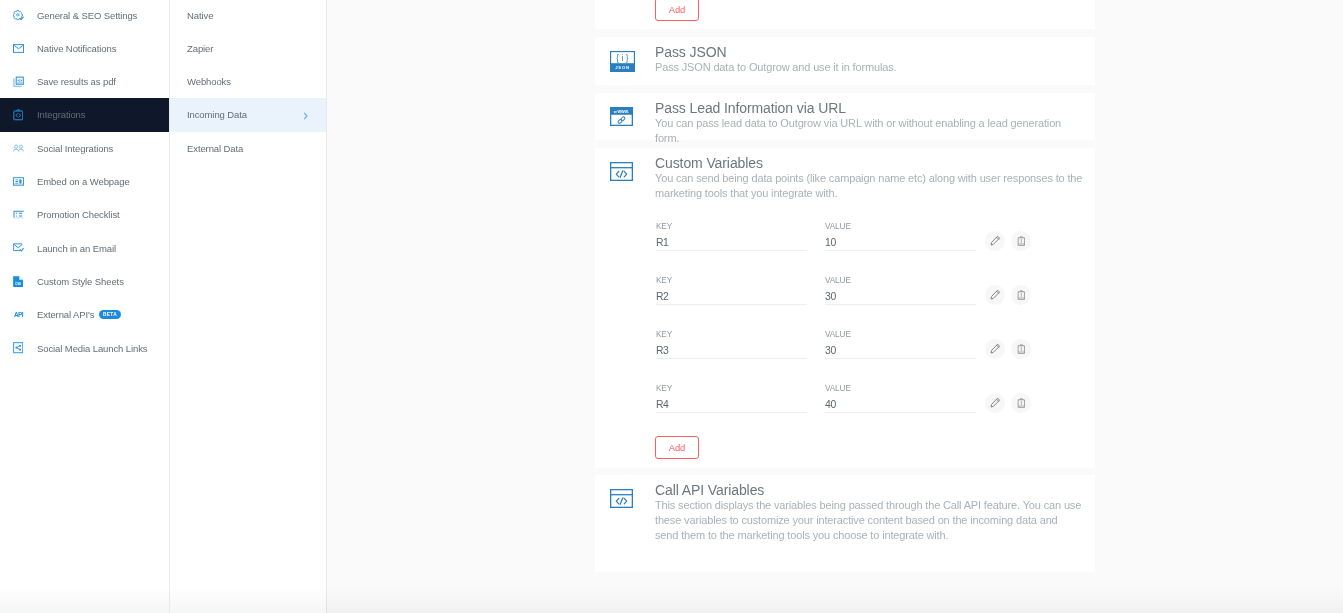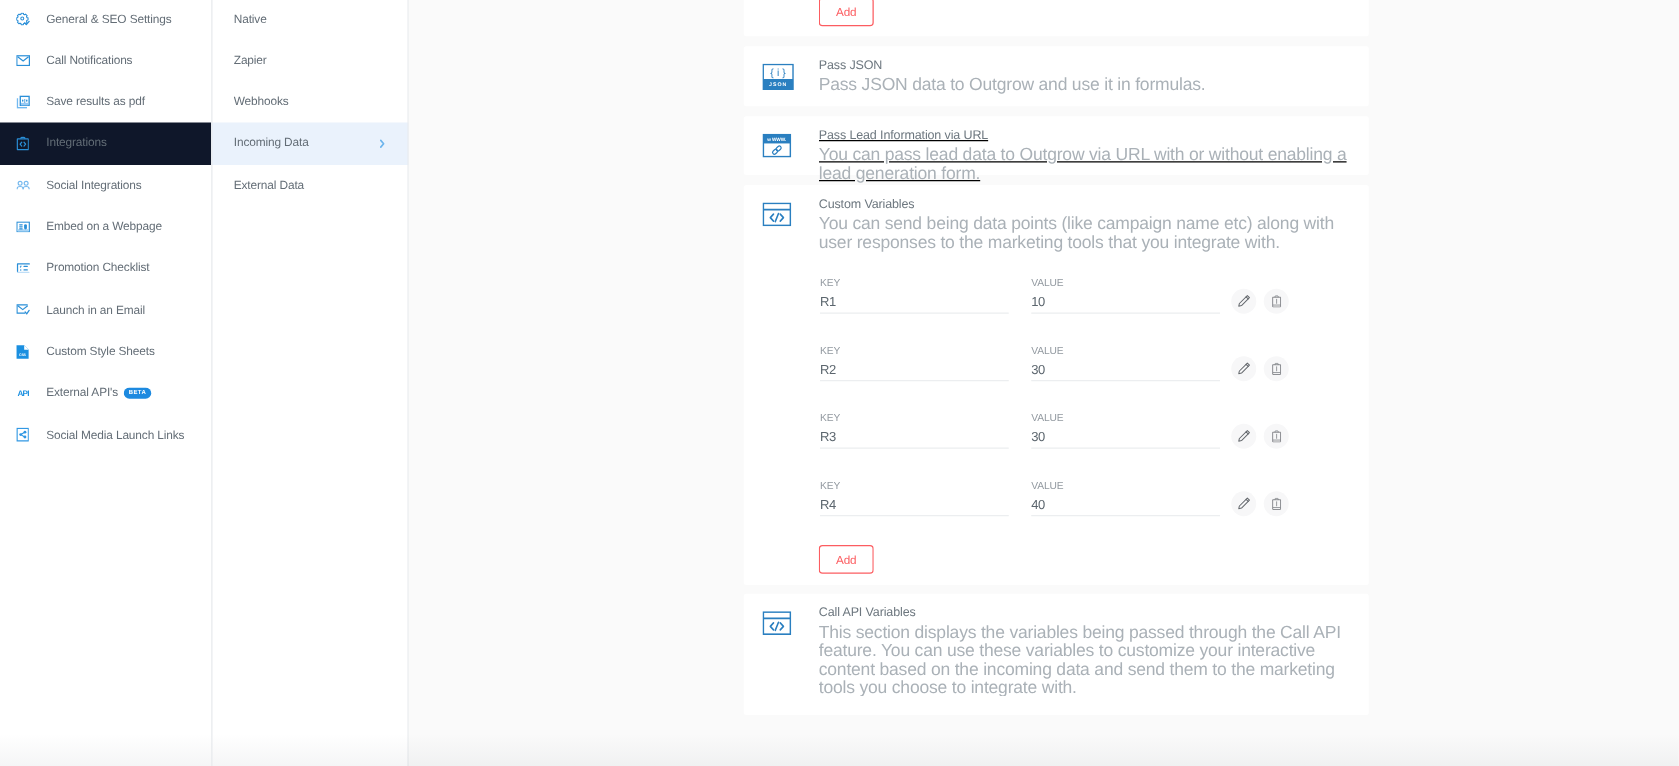--- a/index.html
+++ b/index.html
@@ -52,22 +52,22 @@
 
   
   .main{position:absolute;left:327px;top:0;width:1016px;height:613px;background:#fafafa;overflow:hidden;}
   .card{
     position:absolute;left:268px;width:500px;background:#ffffff;border-radius:2px;
     box-sizing:border-box;
   }
   .crow{position:relative;}
   .cico{position:absolute;left:15px;top:14px;width:26px;height:22px;line-height:0;}
   .ctext{margin-left:60px;width:428px;padding-top:9px;}
-  .ctitle{font-size:10px;color:#6d777f;letter-spacing:-0.1px;line-height:13px;}
-  .cdesc{font-size:14px;color:#aab1b7;letter-spacing:-0.15px;line-height:14.8px;margin-top:1px;}
+  .ctitle{font-size:14px;color:#6d777f;letter-spacing:-0.1px;line-height:13px;}
+  .cdesc{font-size:11px;color:#aab1b7;letter-spacing:-0.15px;line-height:14.8px;margin-top:1px;}
 
   .fieldrow{position:absolute;left:0;right:0;}
   .fcol{position:absolute;top:0;}
   .flabel{font-size:8.2px;color:#9299a0;letter-spacing:-0.1px;line-height:10px;}
   .fval{font-size:10.4px;color:#5c666e;letter-spacing:-0.4px;line-height:12px;margin-top:5px;}
   .funder{position:absolute;left:0;top:28.2px;height:1px;background:#eceef0;}
 
   .iconbtn{
     position:absolute;width:20px;height:20px;border-radius:50%;background:#f7f7f8;
     display:flex;align-items:center;justify-content:center;cursor:pointer;line-height:0;
@@ -102,21 +102,21 @@
         </span>
         <span class="nav-label">General &amp; SEO Settings</span>
       </div>
       <div class="nav-item">
         <span class="nav-ico">
           <svg width="11" height="9" viewBox="0 0 48 38" fill="none" stroke="#2a8fd8" stroke-width="4.2">
             <rect x="2.1" y="2.1" width="43.8" height="33.8"></rect>
             <path d="M5 5.4l19 15 19-15"></path>
           </svg>
         </span>
-        <span class="nav-label">Call Notifications</span>
+        <span class="nav-label">Native Notifications</span>
       </div>
       <div class="nav-item">
         <span class="nav-ico">
           <svg width="11.4" height="11.4" viewBox="0 0 48 48" fill="none">
             <path d="M4 13v30h30" stroke="#72b9f0" stroke-width="4.6" stroke-linecap="square"></path>
             <rect x="13.6" y="4.6" width="29.8" height="30.4" stroke="#2a8fd8" stroke-width="4.4"></rect>
             <rect x="15.8" y="26.2" width="25.4" height="8.8" fill="#97c9f3" stroke="none"></rect>
             <g fill="#2a8fd8">
               <rect x="19.4" y="15" width="4.8" height="7.4" rx="2.4"></rect>
               <rect x="26.2" y="14" width="4.8" height="5" rx="2.4"></rect>
@@ -255,21 +255,21 @@
               <rect x="1" y="24.4" width="48" height="16.6" fill="#2a7fc0"></rect>
               <text x="25" y="19.2" font-family="Liberation Sans, sans-serif" font-size="16.5" letter-spacing="0.2" fill="#2a7fc0" text-anchor="middle">{ i }</text>
               <text x="25" y="36.4" font-family="Liberation Sans, sans-serif" font-size="8.4" font-weight="bold" letter-spacing="1.6" fill="#ffffff" text-anchor="middle">JSON</text>
             </svg></span>
       <div class="ctext">
         <div class="ctitle">Pass JSON</div>
         <div class="cdesc">Pass JSON data to Outgrow and use it in formulas.</div>
       </div>
     </div>
   </div>
-      <div class="card" style="top:93px;height:47px;text-decoration:underline;">
+      <div class="card" style="top:93px;height:47px;">
     <div class="crow">
       <span class="cico"><svg width="23" height="19" viewBox="0 0 46 38">
               <rect x="1.3" y="1.3" width="43.4" height="35.4" fill="#ffffff" stroke="#2a7fc0" stroke-width="2.6"></rect>
               <rect x="1.3" y="1.3" width="43.4" height="14.2" fill="#2a7fc0"></rect>
               <text x="22.5" y="12" font-family="Liberation Sans, sans-serif" font-size="7.6" font-weight="bold" letter-spacing="-0.2" fill="#ffffff" text-anchor="middle">w WWW.</text>
               <g transform="translate(23,26.2) rotate(-42)" fill="none" stroke="#2a7fc0" stroke-width="1.9">
                 <rect x="-8.2" y="-2.9" width="8.8" height="5.8" rx="2.9"></rect>
                 <rect x="-0.6" y="-2.9" width="8.8" height="5.8" rx="2.9"></rect>
               </g>
             </svg></span>

